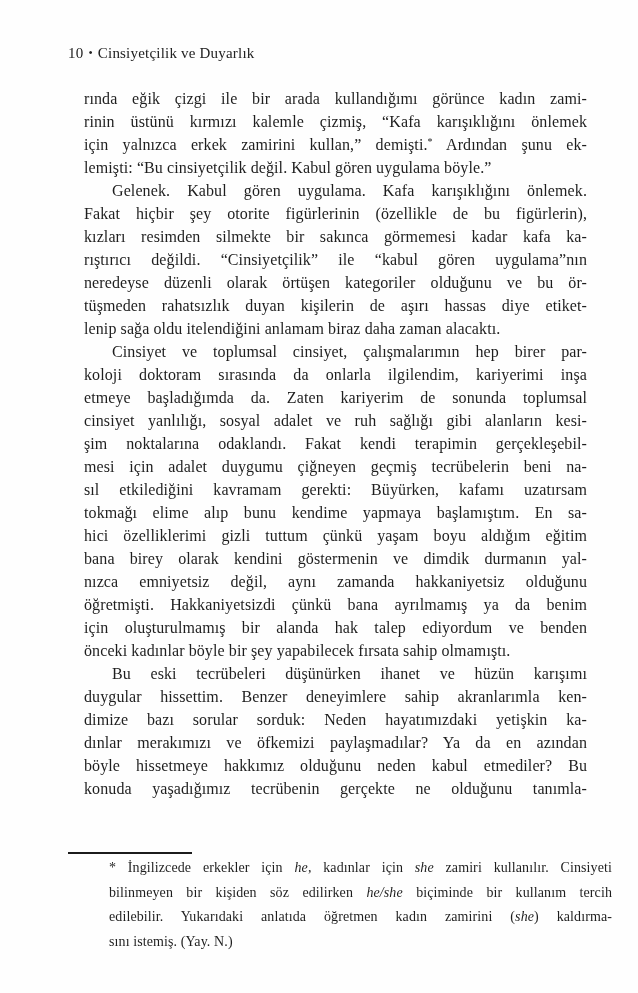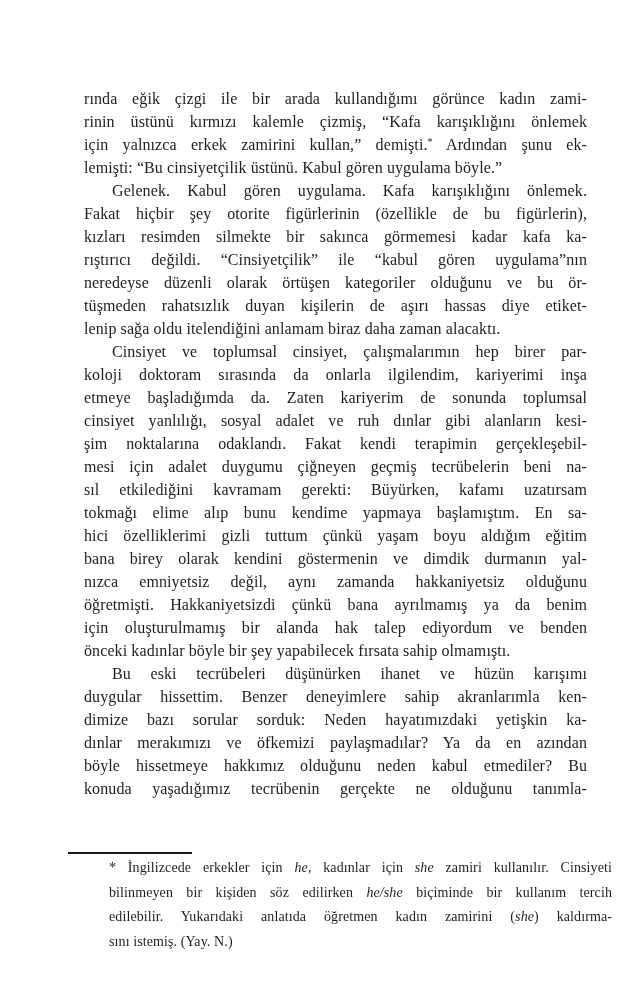--- a/index.html
+++ b/index.html
@@ -81,42 +81,45 @@
     text-align: justify;
     text-align-last: justify;
   }
   .fl.pl { text-align-last: left; }
 </style>
 </head>
 <body>
 
 <div class="page">
 
+  <div class="running-header">
+    <span>10</span><span class="hdr-dot">•</span><span>Cinsiyetçilik ve Duyarlık</span>
+  </div>
 
   <div class="body-text">
       <div class="para">
         <div class="bl"><span>rında eğik çizgi ile bir arada kullandığımı görünce kadın zami-</span></div>
         <div class="bl"><span>rinin üstünü kırmızı kalemle çizmiş, “Kafa karışıklığını önlemek</span></div>
         <div class="bl"><span>için yalnızca erkek zamirini kullan,” demişti.</span><span class="sup">*</span><span> Ardından şunu ek-</span></div>
-        <div class="bl pl"><span>lemişti: “Bu cinsiyetçilik üstünü. Kabul gören uygulama böyle.”</span></div>
+        <div class="bl pl"><span>lemişti: “Bu cinsiyetçilik değil. Kabul gören uygulama böyle.”</span></div>
       </div>
       <div class="para">
         <div class="bl ind"><span>Gelenek. Kabul gören uygulama. Kafa karışıklığını önlemek.</span></div>
         <div class="bl"><span>Fakat hiçbir şey otorite figürlerinin (özellikle de bu figürlerin),</span></div>
         <div class="bl"><span>kızları resimden silmekte bir sakınca görmemesi kadar kafa ka-</span></div>
         <div class="bl"><span>rıştırıcı değildi. “Cinsiyetçilik” ile “kabul gören uygulama”nın</span></div>
         <div class="bl"><span>neredeyse düzenli olarak örtüşen kategoriler olduğunu ve bu ör-</span></div>
         <div class="bl"><span>tüşmeden rahatsızlık duyan kişilerin de aşırı hassas diye etiket-</span></div>
         <div class="bl pl"><span>lenip sağa oldu itelendiğini anlamam biraz daha zaman alacaktı.</span></div>
       </div>
       <div class="para">
         <div class="bl ind"><span>Cinsiyet ve toplumsal cinsiyet, çalışmalarımın hep birer par-</span></div>
         <div class="bl"><span>koloji doktoram sırasında da onlarla ilgilendim, kariyerimi inşa</span></div>
         <div class="bl"><span>etmeye başladığımda da. Zaten kariyerim de sonunda toplumsal</span></div>
-        <div class="bl"><span>cinsiyet yanlılığı, sosyal adalet ve ruh dınlar gibi alanların kesi-</span></div>
+        <div class="bl"><span>cinsiyet yanlılığı, sosyal adalet ve ruh sağlığı gibi alanların kesi-</span></div>
         <div class="bl"><span>şim noktalarına odaklandı. Fakat kendi terapimin gerçekleşebil-</span></div>
         <div class="bl"><span>mesi için adalet duygumu çiğneyen geçmiş tecrübelerin beni na-</span></div>
         <div class="bl"><span>sıl etkilediğini kavramam gerekti: Büyürken, kafamı uzatırsam</span></div>
         <div class="bl"><span>tokmağı elime alıp bunu kendime yapmaya başlamıştım. En sa-</span></div>
         <div class="bl"><span>hici özelliklerimi gizli tuttum çünkü yaşam boyu aldığım eğitim</span></div>
         <div class="bl"><span>bana birey olarak kendini göstermenin ve dimdik durmanın yal-</span></div>
         <div class="bl"><span>nızca emniyetsiz değil, aynı zamanda hakkaniyetsiz olduğunu</span></div>
         <div class="bl"><span>öğretmişti. Hakkaniyetsizdi çünkü bana ayrılmamış ya da benim</span></div>
         <div class="bl"><span>için oluşturulmamış bir alanda hak talep ediyordum ve benden</span></div>
         <div class="bl pl"><span>önceki kadınlar böyle bir şey yapabilecek fırsata sahip olmamıştı.</span></div>

